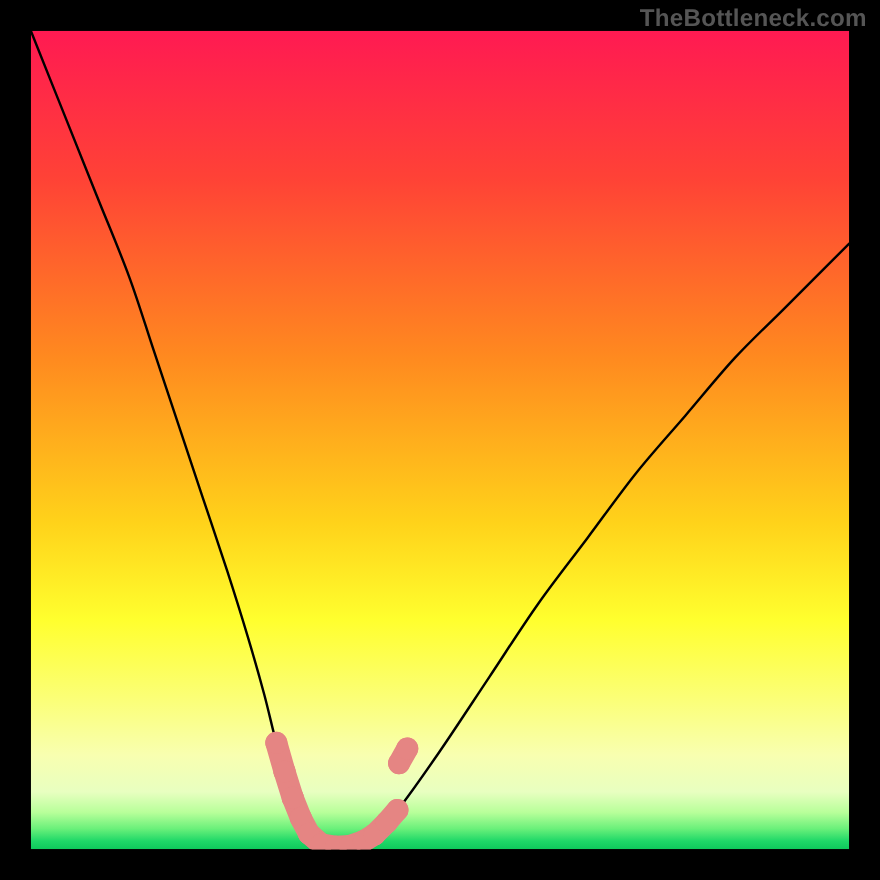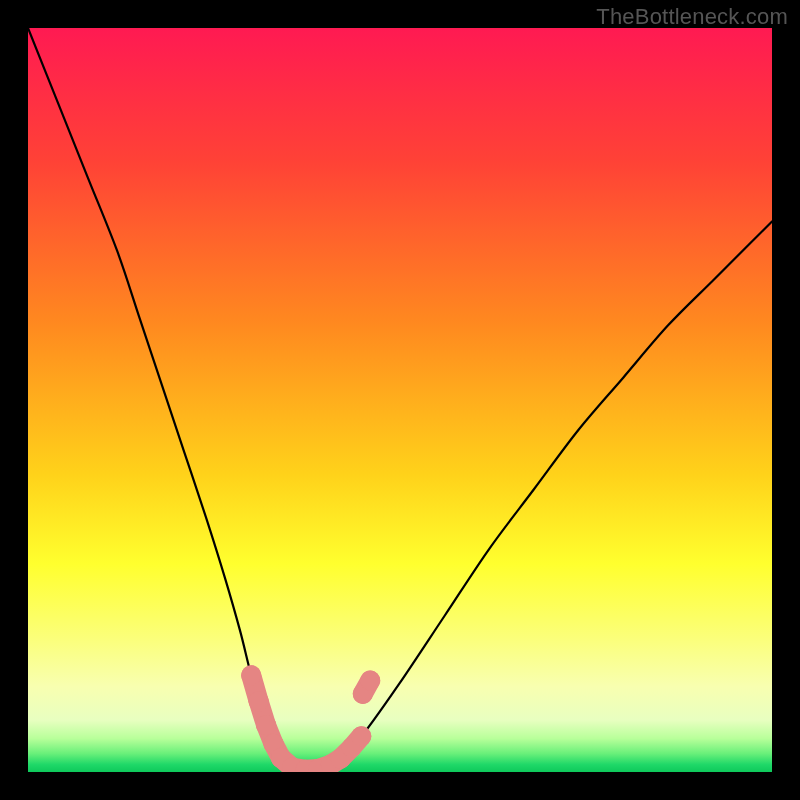--- a/index.html
+++ b/index.html
@@ -22,21 +22,21 @@
     left: 28px;
     top: 28px;
     width: 744px;
     height: 744px;
   }
   .watermark {
     position: absolute;
     top: 4px;
     right: 12px;
     font-size: 22px;
-    font-weight: 400;
+    font-weight: 700;
     color: #555;
     letter-spacing: 0.2px;
     user-select: none;
   }
   svg { display: block; }
 </style>
 </head>
 <body>
 
 <div class="frame">

